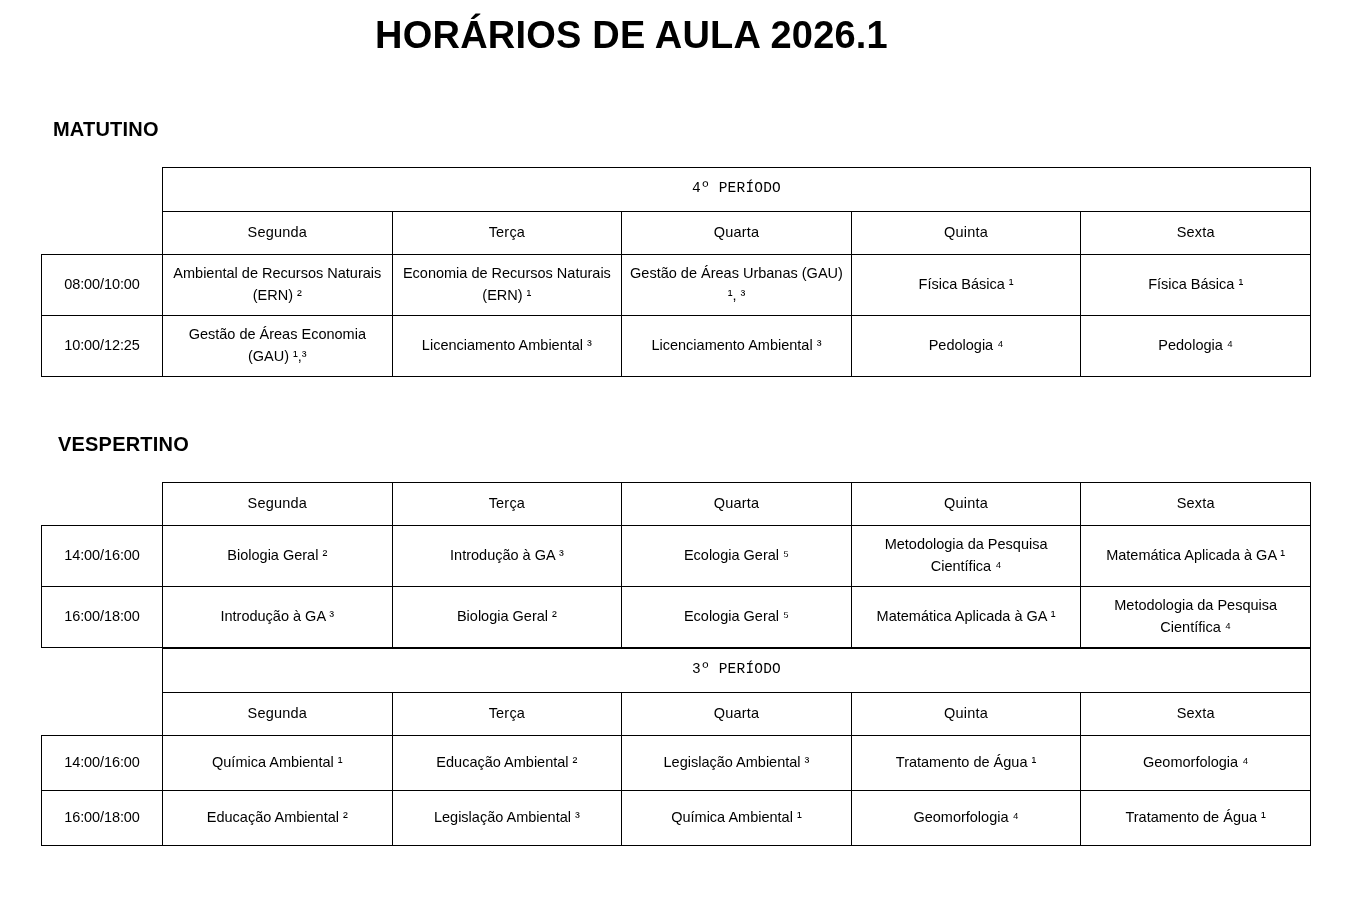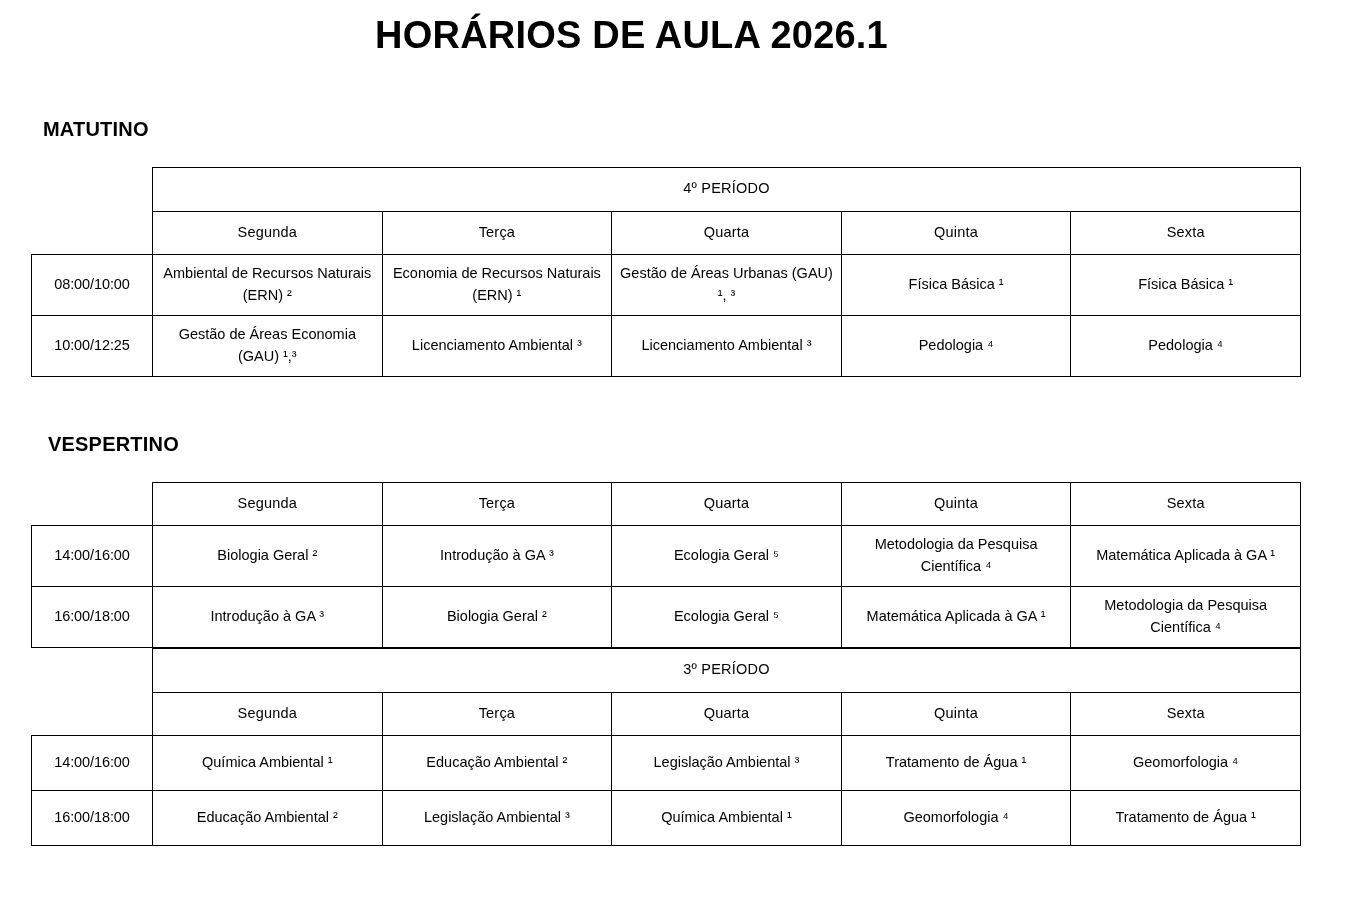--- a/index.html
+++ b/index.html
@@ -13,21 +13,21 @@
     height: 921px;
     font-family: "Liberation Sans", sans-serif;
     color: #000000;
     overflow: hidden;
   }
   .page {
     position: relative;
     width: 1263px;
     height: 921px;
     box-sizing: border-box;
-    padding: 0 31px;
+    padding: 0 41px;
   }
 
   
   .doc-title {
     margin: 0;
     padding-top: 12px;
     text-align: center;
     font-size: 38px;
     font-weight: bold;
     letter-spacing: 0.2px;
@@ -75,20 +75,21 @@
     border: none !important;
     background: transparent;
   }
 
   td.period-band {
     font-size: 17px;
     font-weight: bold;
     height: 31px;
     padding: 3px 7px;
     letter-spacing: 0.2px;
+    font-family: Liberation Mono, monospace;
   }
 
   td.dayhead {
     font-size: 17.5px;
     font-weight: bold;
     height: 30px;
     padding: 4px 7px;
     letter-spacing: 0.2px;
   }
 

